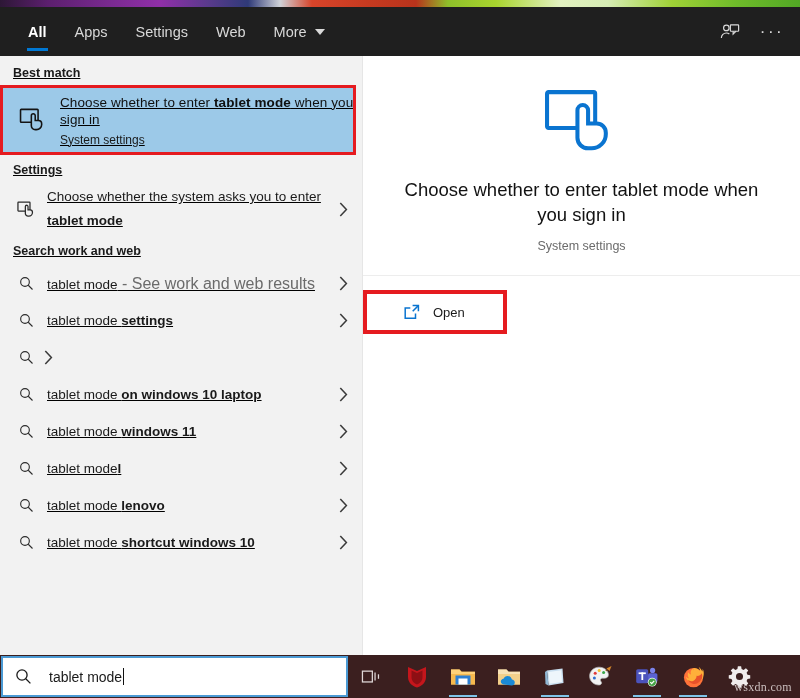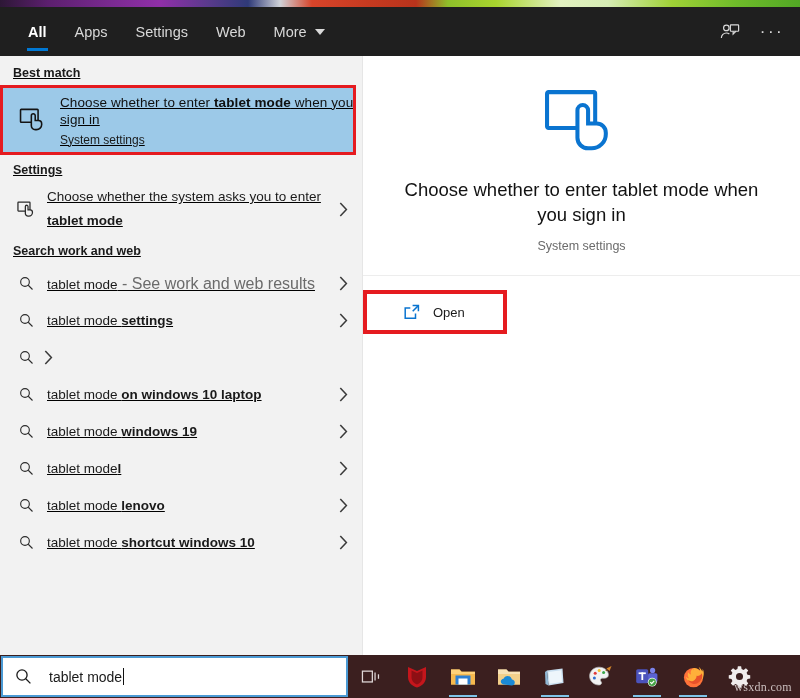--- a/index.html
+++ b/index.html
@@ -341,21 +341,21 @@
               </svg>
             </div>
           </div>
           <div class="row">
             <div class="row-icon">
               <svg width="15" height="15" viewBox="0 0 18 18" fill="none" stroke="#2b2b2b" stroke-width="1.35">
                 <circle cx="7.2" cy="7.2" r="5.2"></circle>
                 <path d="M11.1 11.1 L16.2 16.2"></path>
               </svg>
             </div>
-            <div class="row-label"><span>tablet mode </span><b>windows 19</b></div>
+            <div class="row-label"><span>tablet mode </span><b>windows 11</b></div>
             <div class="chev">
               <svg width="9" height="15" viewBox="0 0 9 15" fill="none" stroke="#3a3a3a" stroke-width="1.5">
                 <path d="M1.3 1 L7.4 7.5 L1.3 14"></path>
               </svg>
             </div>
           </div>
           <div class="row">
             <div class="row-icon">
               <svg width="15" height="15" viewBox="0 0 18 18" fill="none" stroke="#2b2b2b" stroke-width="1.35">
                 <circle cx="7.2" cy="7.2" r="5.2"></circle>

